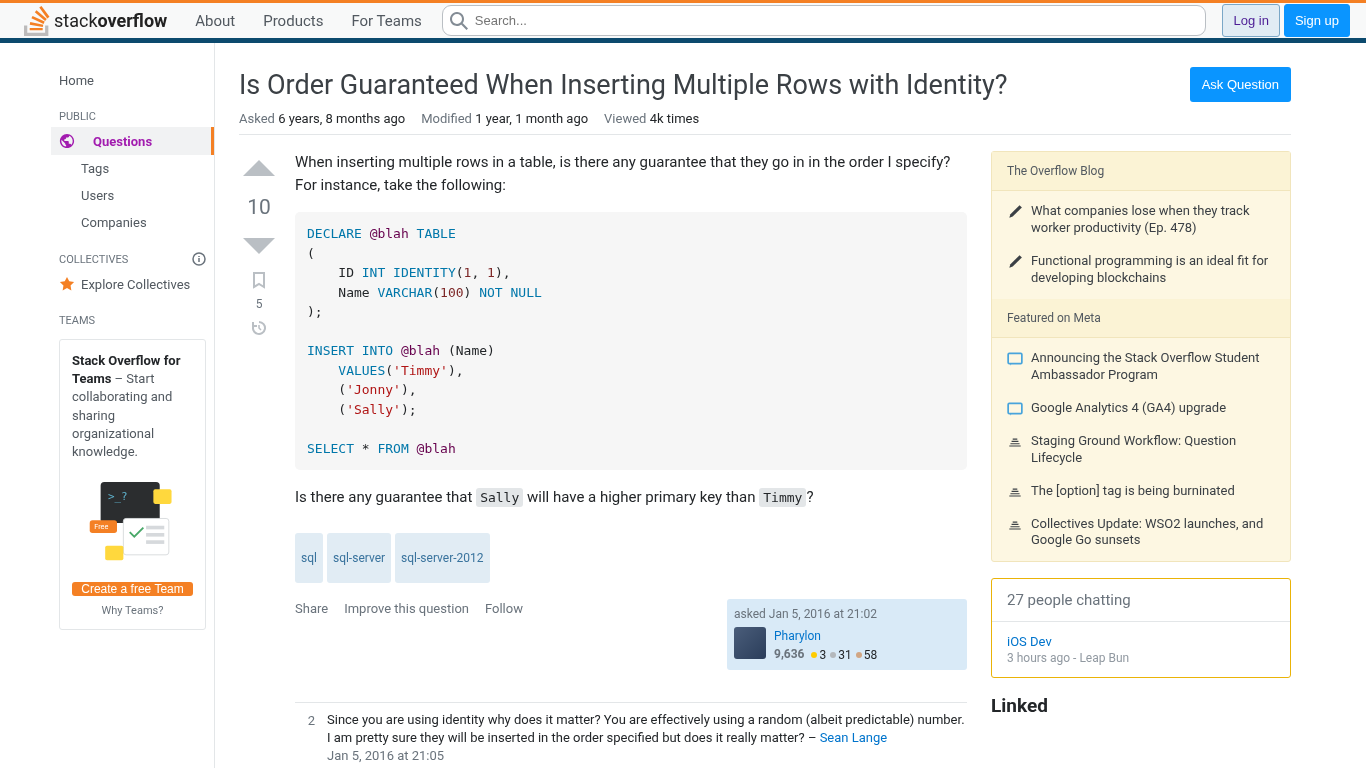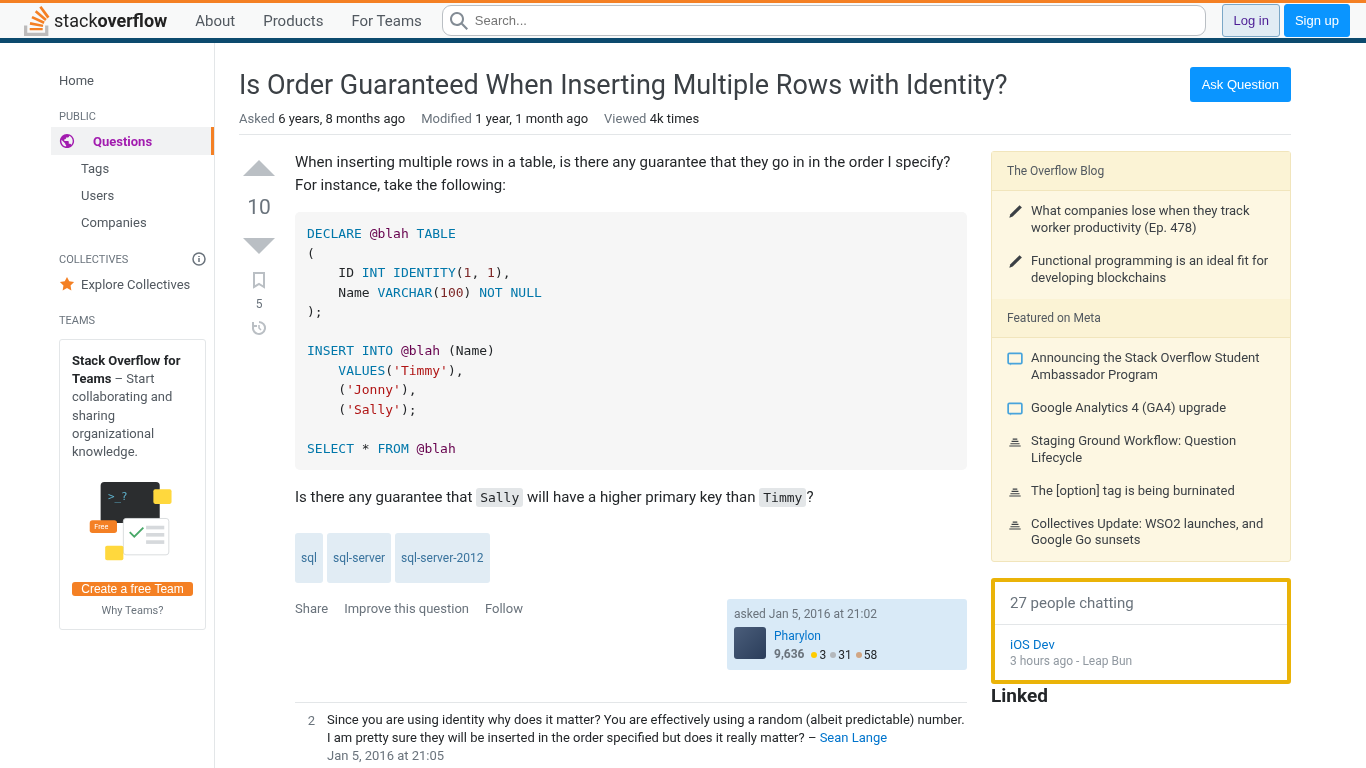--- a/index.html
+++ b/index.html
@@ -83,21 +83,21 @@
 .comment { display: flex; gap: 12px; padding: 8px 0; border-bottom: 1px solid #f1f2f3; font-size: 13px; }
 .comment-score { width: 20px; text-align: right; color: #6a737c; }
 .comment-body { flex: 1; line-height: 1.4; }
 .comment-author { color: #0074cc; cursor: pointer; margin-top: 47px; }
 .comment-date { color: #6a737c; }
 .sidebar-widget { border: 1px solid #f1e5bc; border-radius: 3px; margin-bottom: 16px; background: #fdf7e2; }
 .widget-header { background: #fbf3d5; padding: 12px 15px; font-weight: 400; font-size: 12px; color: #525960; border-bottom: 1px solid #f1e5bc; }
 .widget-items { padding: 4px 0; }
 .widget-item { display: flex; gap: 8px; padding: 8px 15px; font-size: 13px; color: #3b4045; cursor: pointer; line-height: 1.3; }
 .widget-item-icon { width: 16px; height: 16px; flex-shrink: 0; margin-top: 1px; }
-.chat-widget, .linked-widget { border: 4px solid #eab308; border-radius: 3px; margin-bottom: 0; }
+.chat-widget, .linked-widget { border: 1px solid #eab308; border-radius: 3px; margin-bottom: 16px; }
 .chat-header { padding: 12px 15px; color: #6a737c; font-size: 15px; border-bottom: 1px solid #e3e6e8; }
 .chat-body { padding: 12px 15px; font-size: 13px; }
 .chat-room { color: #0074cc; cursor: pointer; }
 .chat-meta { color: #9199a1; font-size: 12px; margin-top: 2px; }
 .linked-header { font-size: 19px; color: #232629; padding: 0 0 8px 0; }
 </style>
 </head>
 <body>
 
 <div class="orange-bar"></div>

